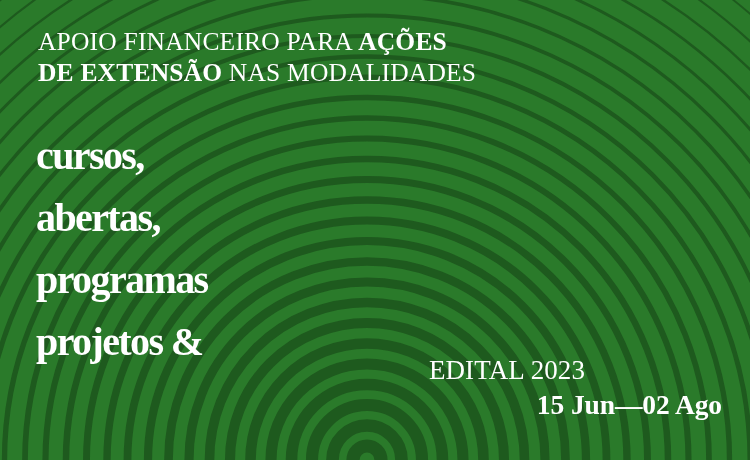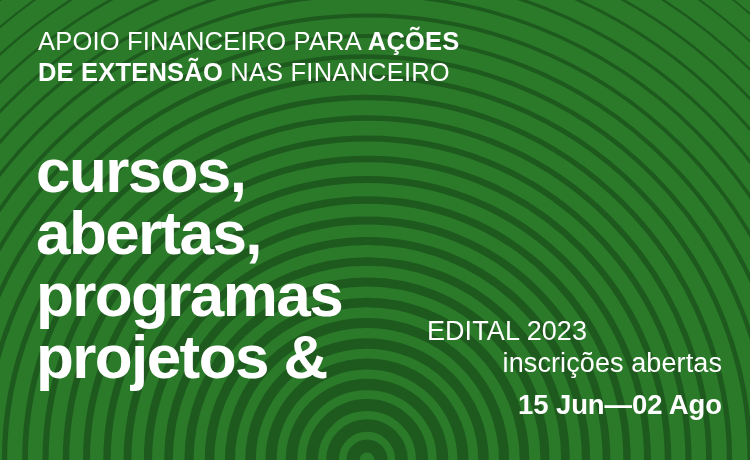--- a/index.html
+++ b/index.html
@@ -28,20 +28,21 @@
     height: 460px;
     display: block;
     pointer-events: none;
   }
 
   
   #content {
     position: absolute;
     inset: 0;
     z-index: 2;
+    font-family: Liberation Serif, serif;
   }
 
   
   #kicker {
     position: absolute;
     left: 38px;
     top: 26px;
     width: 640px;
     color: #ffffff;
     font-size: 25.5px;
@@ -58,21 +59,21 @@
   }
 
   
   #headline {
     position: absolute;
     left: 36px;
     top: 98px;
     width: 560px;
     color: #ffffff;
     font-weight: 700;
-    font-size: 62px;
+    font-size: 40px;
     line-height: 62px;
     letter-spacing: -1.6px;
   }
   #headline .headline-line {
     display: block;
     white-space: nowrap;
   }
 
   
   #callout {
@@ -97,21 +98,21 @@
     line-height: 32px;
     font-weight: 300;
     letter-spacing: 0.1px;
   }
   #callout .callout-line-3 {
     display: block;
     font-size: 27.5px;
     line-height: 34px;
     font-weight: 700;
     letter-spacing: -0.1px;
-    margin-top: 9px;
+    margin-top: 2px;
   }
 </style>
 </head>
 <body>
 
 <div id="banner">
 
   <svg id="ring-pattern" viewBox="0 0 750 460" preserveAspectRatio="none" aria-hidden="true">
     <defs>
       <clipPath id="banner-clip">
@@ -171,30 +172,29 @@
           <circle cx="367" cy="460" r="977.5" stroke="#1e5a1e" stroke-width="0.55" fill="none"></circle>
           <circle cx="367" cy="460" r="998" stroke="#1e5a1e" stroke-width="0.55" fill="none"></circle>
         </g>
     </g>
   </svg>
 
   <div id="content">
 
     <div id="kicker">
       <span class="kicker-line"><span>APOIO FINANCEIRO PARA </span><span class="strong">AÇÕES</span></span>
-      <span class="kicker-line"><span class="strong">DE EXTENSÃO</span><span> NAS FINANCEIRO</span></span>
+      <span class="kicker-line"><span class="strong">DE EXTENSÃO</span><span> NAS MODALIDADES</span></span>
     </div>
 
     <h1 id="headline">
       <span class="headline-line">cursos,</span>
       <span class="headline-line">abertas,</span>
       <span class="headline-line">programas</span>
       <span class="headline-line">projetos &amp;</span>
     </h1>
 
     <div id="callout">
       <span class="callout-line-1">EDITAL 2023</span>
-      <span class="callout-line-2">inscrições abertas</span>
       <span class="callout-line-3">15 Jun—02 Ago</span>
     </div>
 
   </div>
 </div>
 
 </body></html>

